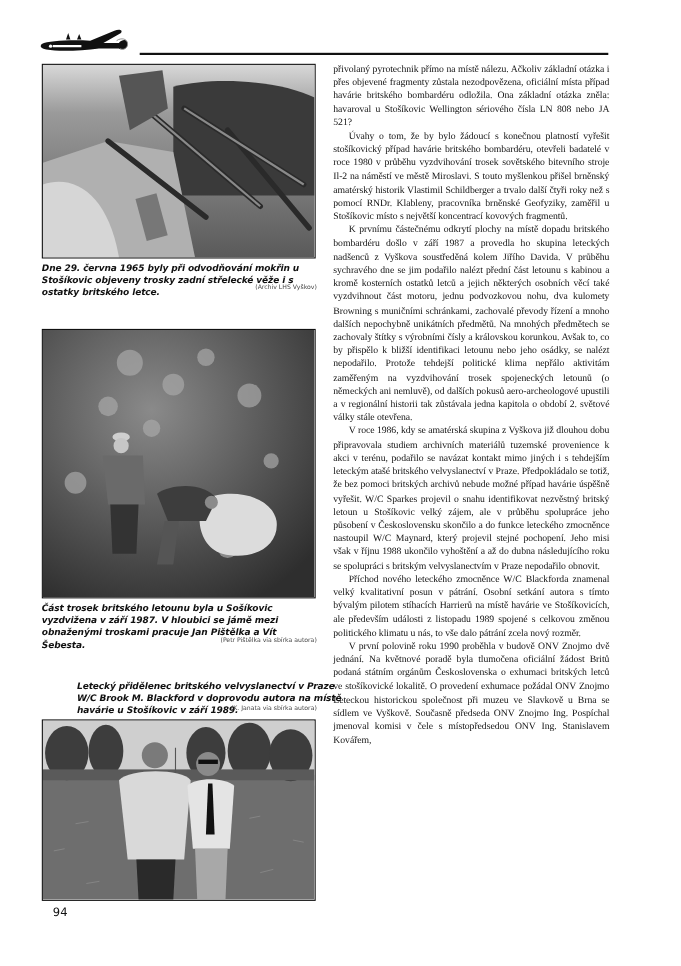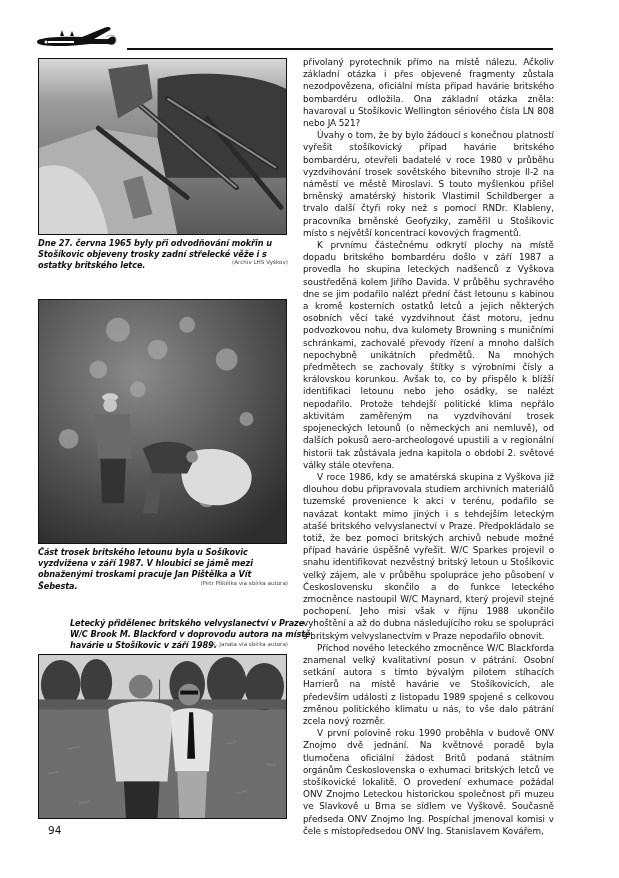--- a/index.html
+++ b/index.html
@@ -10,21 +10,21 @@
   .photo { position:absolute; left:38px; width:249px; border:1.5px solid #111; box-sizing:border-box; overflow:hidden; }
   .photo svg { display:block; width:100%; height:100%; }
   #p1 { top:58px; height:177px; }
   #p2 { top:299px; height:245px; }
   #p3 { top:654px; height:165px; }
   .caption { position:absolute; left:38px; width:250px; font-style:italic; font-weight:bold;
              font-size:8.2px; line-height:11.2px; color:#111; letter-spacing:-0.1px; }
   .credit { position:absolute; font-size:5.6px; color:#444; text-align:right; }
   .col { position:absolute; left:303px; top:56px; width:251px; font-size:8.85px; line-height:12.2px;
          text-align:justify; color:#111; letter-spacing:-0.05px; }
-  .col p { margin:0; text-indent:14px; }
+  .col p { margin:0; text-indent:14px;font-family:Liberation Serif, serif; }
   .col p.first { text-indent:0; }
   .pagenum { position:absolute; left:48px; top:824px; font-size:10.5px; color:#111; }
 </style>
 </head>
 <body>
 
 <svg class="plane" viewBox="0 0 86 28">
   <path d="M4 18 C10 15, 30 14, 48 15 L70 6 C74 4, 78 5, 76 8 L60 17 L74 17 C78 13, 82 14, 82 18 C82 22, 78 24, 74 22 L56 22 C40 24, 20 25, 8 23 C3 22, 2 20, 4 18 Z" fill="#111"></path>
   <path d="M14 19 L40 19 L40 21 L14 21 Z" fill="#fff"></path>
   <circle cx="12" cy="20" r="1.5" fill="#fff"></circle>
@@ -53,21 +53,21 @@
       <line x1="170" y1="60" x2="245" y2="150"></line>
     </g>
     <g stroke="#8a8a8a" stroke-width="2">
       <line x1="100" y1="45" x2="200" y2="130"></line>
       <line x1="130" y1="40" x2="240" y2="110"></line>
     </g>
     <rect x="90" y="120" width="20" height="40" fill="#777" transform="rotate(-15 100 140)"></rect>
     <path d="M70 10 L110 5 L115 40 L80 60 Z" fill="#555"></path>
   </svg>
 </div>
-<div class="caption" style="top:238px;">Dne 27. června 1965 byly při odvodňování mokřin u Stošíkovic objeveny trosky zadní střelecké věže i s ostatky britského letce.</div>
+<div class="caption" style="top:238px;">Dne 29. června 1965 byly při odvodňování mokřin u Stošíkovic objeveny trosky zadní střelecké věže i s ostatky britského letce.</div>
 <div class="credit" style="left:200px; top:259px; width:88px;">(Archiv LHS Vyškov)</div>
 
 <div class="photo" id="p2">
   <svg viewBox="0 0 250 245" preserveAspectRatio="none">
     <defs>
       <radialGradient id="g2" cx="0.4" cy="0.3" r="0.8">
         <stop offset="0" stop-color="#8a8a8a"></stop>
           <stop offset="1" stop-color="#2e2e2e"></stop>
       </radialGradient>
     </defs>

